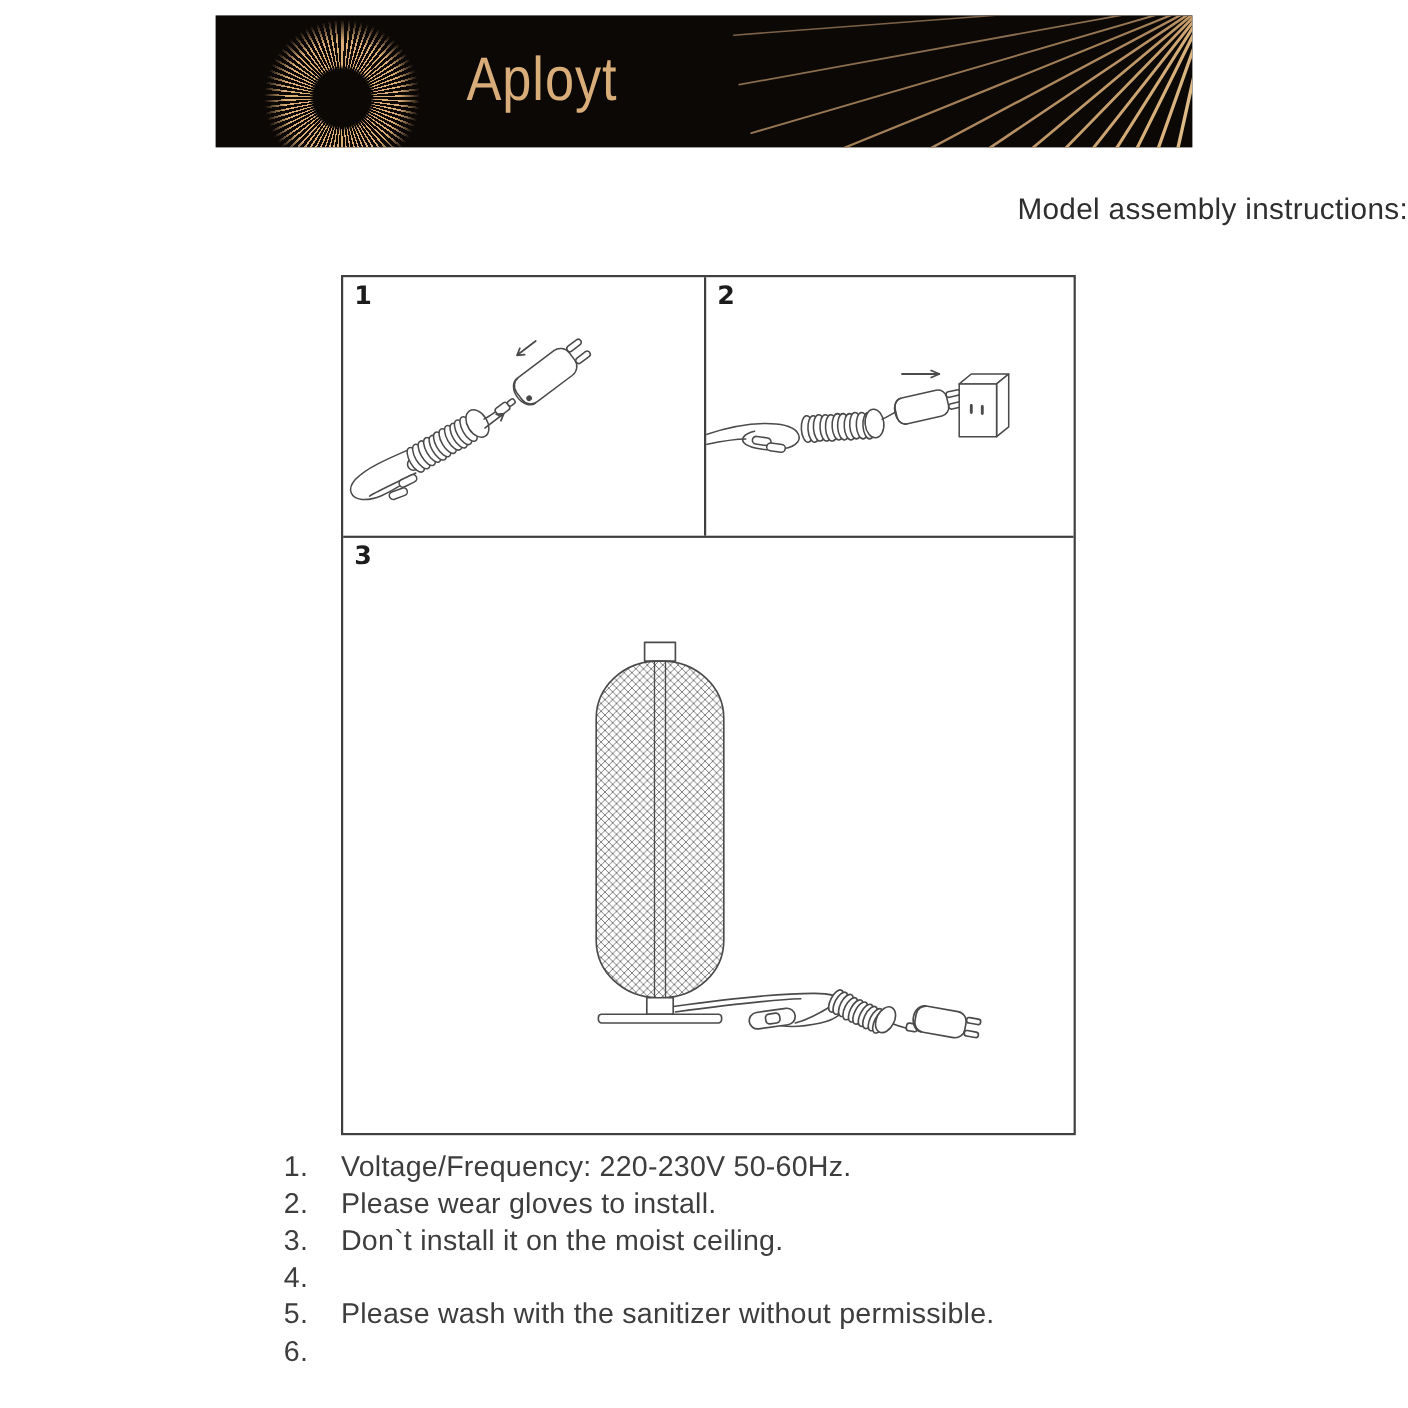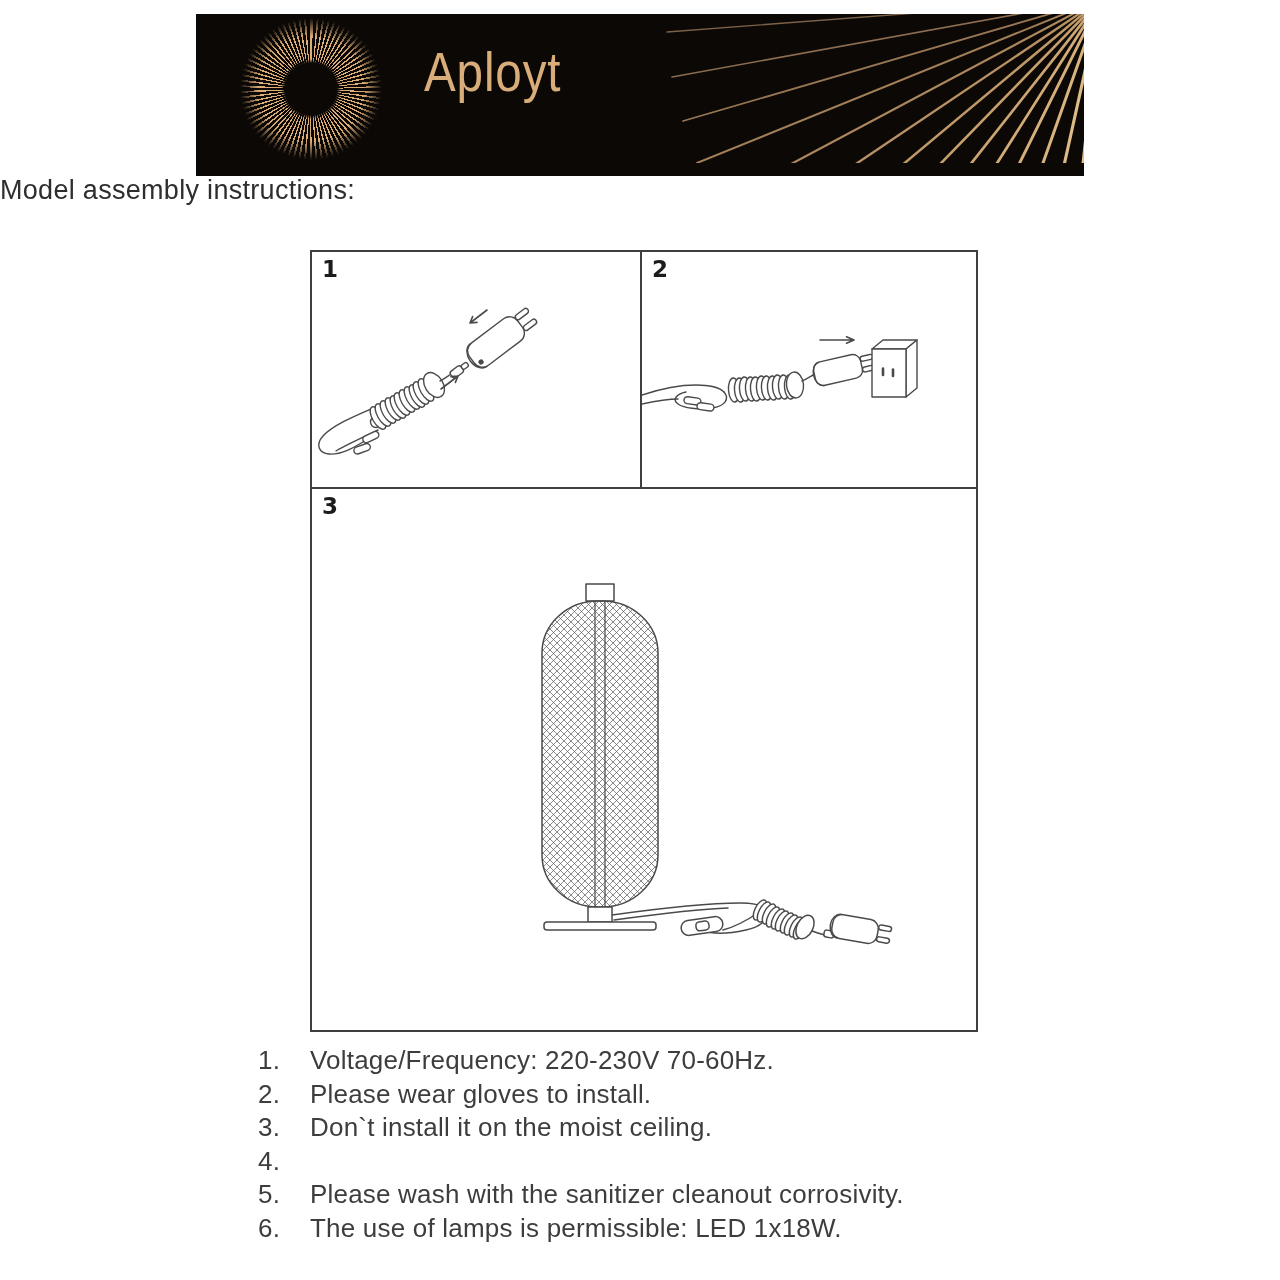--- a/index.html
+++ b/index.html
@@ -2,38 +2,38 @@
 <html><head>
 <meta charset="utf-8">
 <style>
   html,body{margin:0;padding:0;}
   body{
     width:1280px;height:1280px;position:relative;background:#ffffff;
     font-family:"Liberation Sans",sans-serif;color:#3d3d3d;overflow:hidden;
   }
   
   .banner{
-    position:absolute;left:196px;top:14px;width:888px;height:162px;
+    position:absolute;left:196px;top:14px;width:888px;height:120px;
     background:#0b0806;overflow:hidden;
   }
   .sunburst{
     position:absolute;left:42px;top:2px;width:146px;height:146px;border-radius:50%;
     background:repeating-conic-gradient(from 0deg,#dcae76 0deg 1.7deg,rgba(0,0,0,0) 1.7deg 4.6deg);
     -webkit-mask:radial-gradient(circle at 50% 50%,transparent 0 26px,#000 30px 52px,rgba(0,0,0,.55) 61px,transparent 71px);
     mask:radial-gradient(circle at 50% 50%,transparent 0 26px,#000 30px 52px,rgba(0,0,0,.55) 61px,transparent 71px);
   }
   .brand{
     position:absolute;left:228px;top:26px;font-size:56px;line-height:64px;
     color:#d9ad79;letter-spacing:1px;font-weight:400;
     transform:scaleX(.85);transform-origin:left center;white-space:nowrap;
   }
   .banner-rays{position:absolute;left:0;top:0;width:888px;height:149px;}
   
   .title-block{
-    position:absolute;left:0;top:174px;width:100%;text-align:left;
+    position:absolute;left:0;top:174px;width:100%;text-align:right;
     font-size:27px;line-height:33px;color:#2e2e2e;letter-spacing:.3px;
   }
   
   .grid{
     position:absolute;left:310px;top:250px;width:668px;height:782px;
     border:2px solid #3f3f3f;box-sizing:border-box;background:#fff;
   }
   .row-top{display:flex;height:237px;border-bottom:2px solid #3f3f3f;box-sizing:border-box;}
   .panel{position:relative;}
   .panel-1{width:330px;border-right:2px solid #3f3f3f;box-sizing:border-box;}
@@ -257,34 +257,33 @@
           <rect x="232" y="433" width="112" height="8" rx="3" fill="#fff"></rect>
         </g>
       </g>
     </svg>
   </section>
 </div>
 
 <ol class="instructions">
   <li>
     <span class="inum">1.</span>
-    <span class="itext">Voltage/Frequency: 220-230V 70-60Hz.</span>
+    <span class="itext">Voltage/Frequency: 220-230V 50-60Hz.</span>
   </li>
   <li>
     <span class="inum">2.</span>
     <span class="itext">Please wear gloves to install.</span>
   </li>
   <li>
     <span class="inum">3.</span>
     <span class="itext">Don`t install it on the moist ceiling.</span>
   </li>
   <li>
     <span class="inum">4.</span>
   </li>
   <li>
     <span class="inum">5.</span>
-    <span class="itext">Please wash with the sanitizer cleanout corrosivity.</span>
+    <span class="itext">Please wash with the sanitizer without permissible.</span>
   </li>
   <li>
     <span class="inum">6.</span>
-    <span class="itext">The use of lamps is permissible: LED 1x18W.</span>
   </li>
 </ol>
 
 </body></html>

